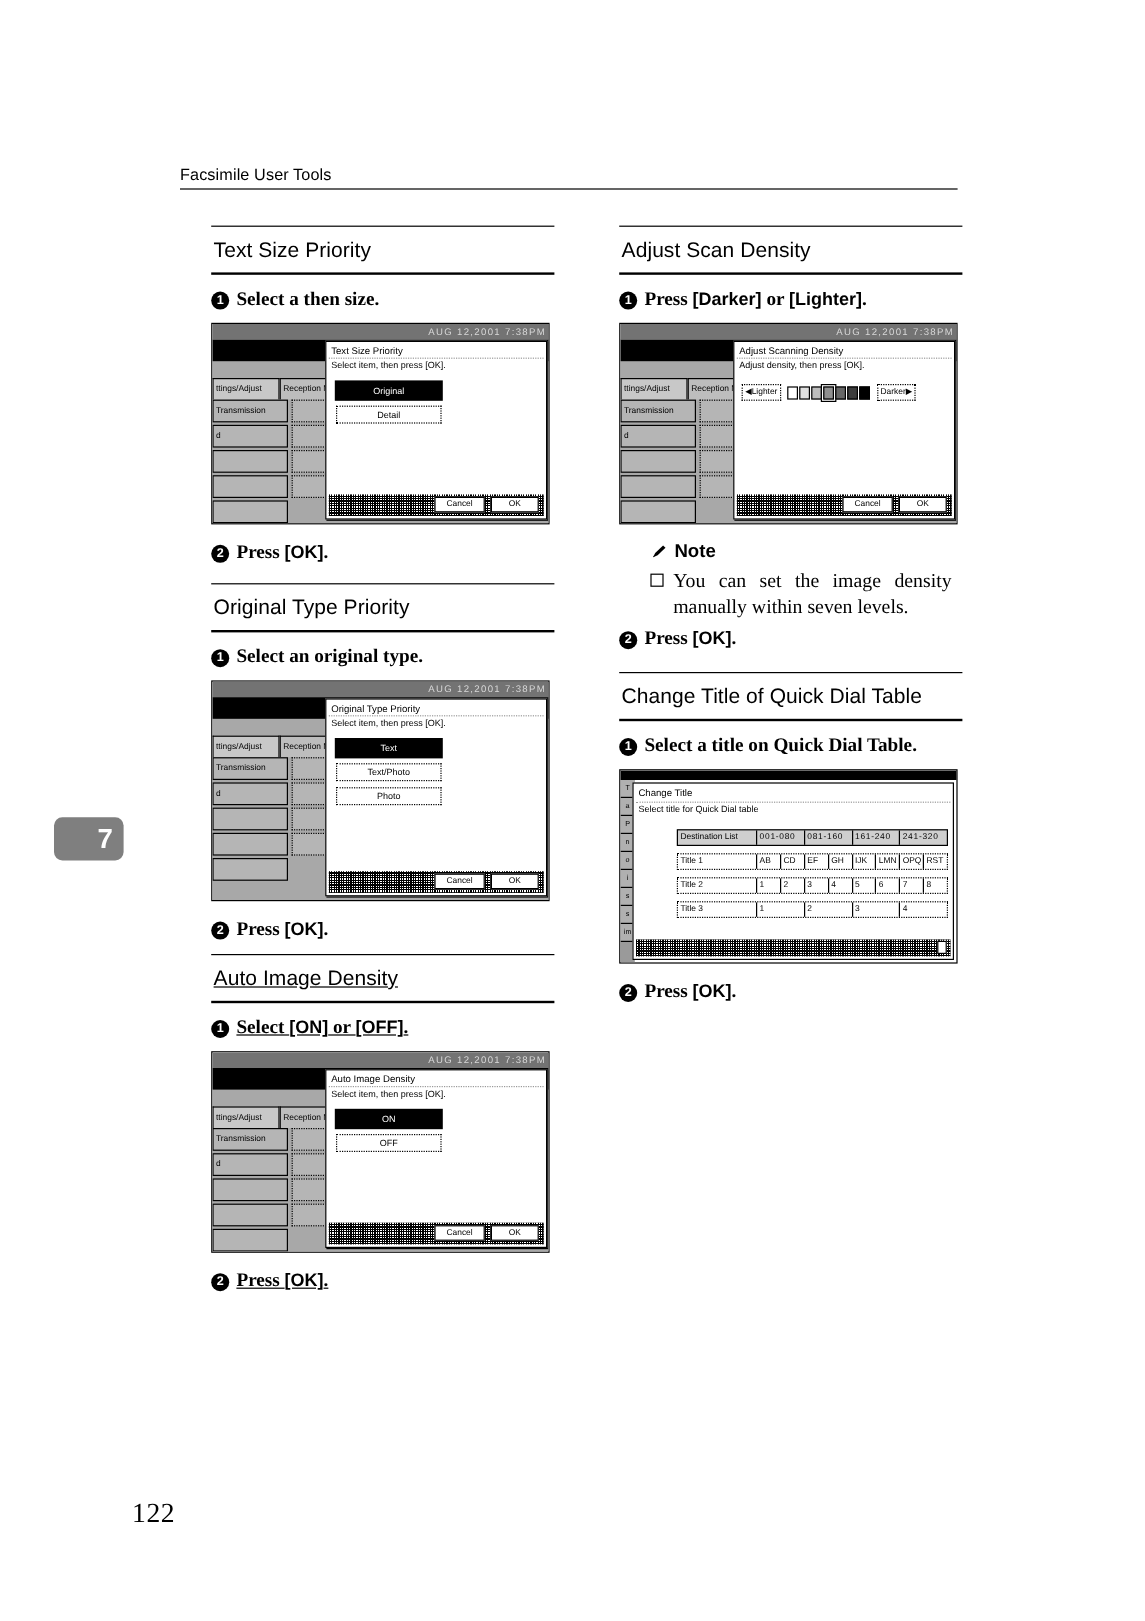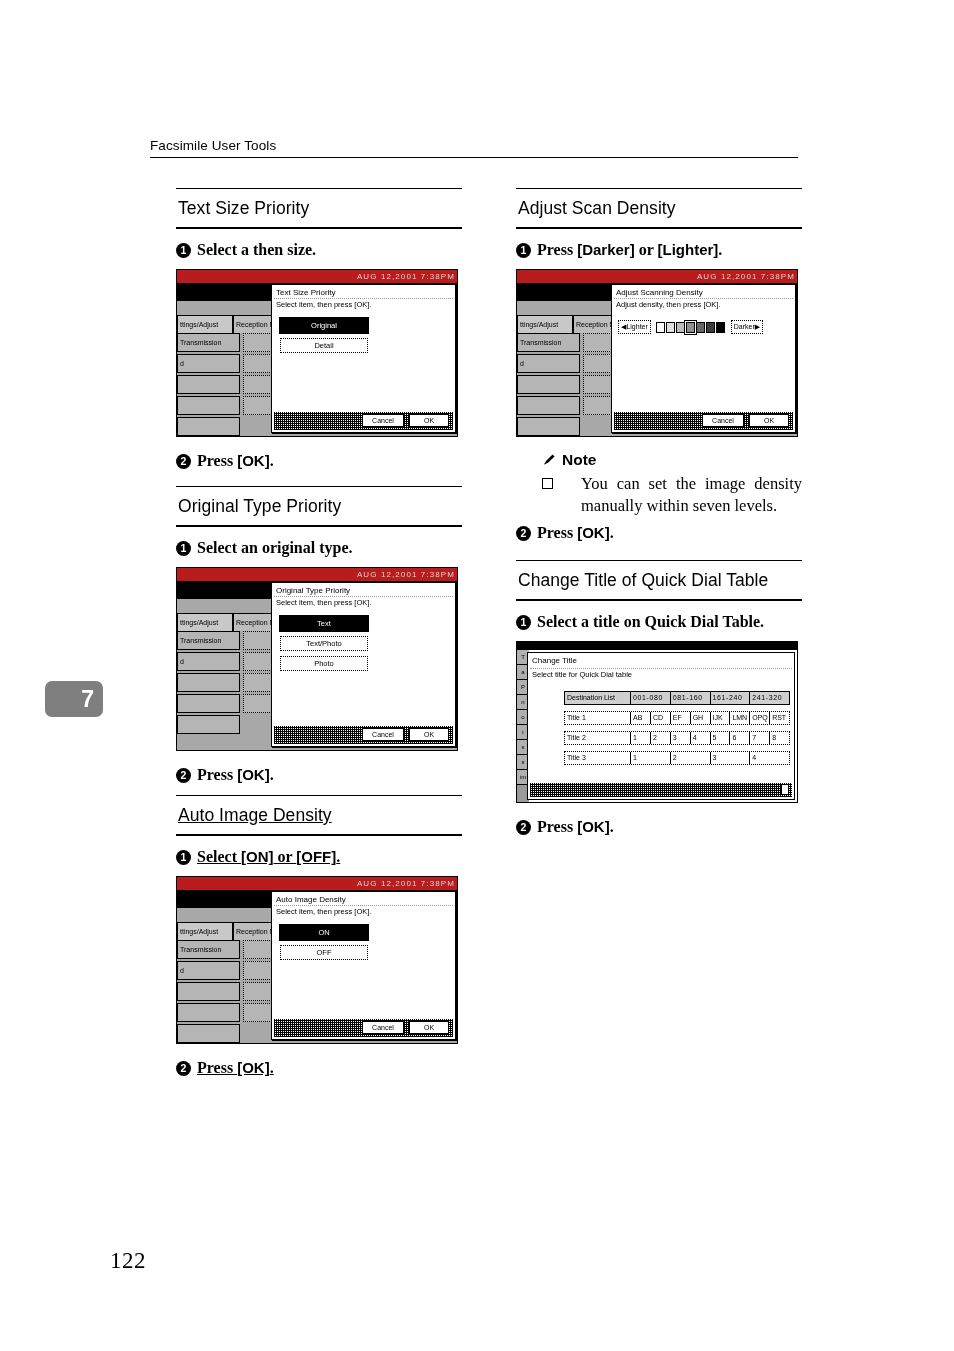--- a/index.html
+++ b/index.html
@@ -135,21 +135,20 @@
     width: 15px; height: 14px;
     margin-right: 5px;
     position: relative;
   }
   .note-body {
     display: flex;
     margin-left: 26px;
     font-family: "Liberation Serif", serif;
     font-size: 16.5px;
     line-height: 1.33;
-    gap: 20px;
   }
   .note-bullet {
     flex: 0 0 auto;
     width: 11px; height: 11px;
     border: 1.6px solid #000;
     margin-right: 8px;
     margin-top: 5px;
   }
   .note-text {
     flex: 1 1 auto;
@@ -166,21 +165,21 @@
     background: #ffffff;
     border: 1.4px solid #000;
     overflow: hidden;
     font-family: "Liberation Sans", sans-serif;
   }
   
   .lcd-topbar {
     position: absolute;
     left: 0; top: 0;
     width: 282px; height: 13px;
-    background: #b91c1c;
+    background: #737373;
     color: #d8d8d8;
     font-size: 8px;
     letter-spacing: 1.1px;
     text-align: right;
     padding-right: 4px;
     line-height: 13px;
     white-space: nowrap;
     overflow: hidden;
   }
   

